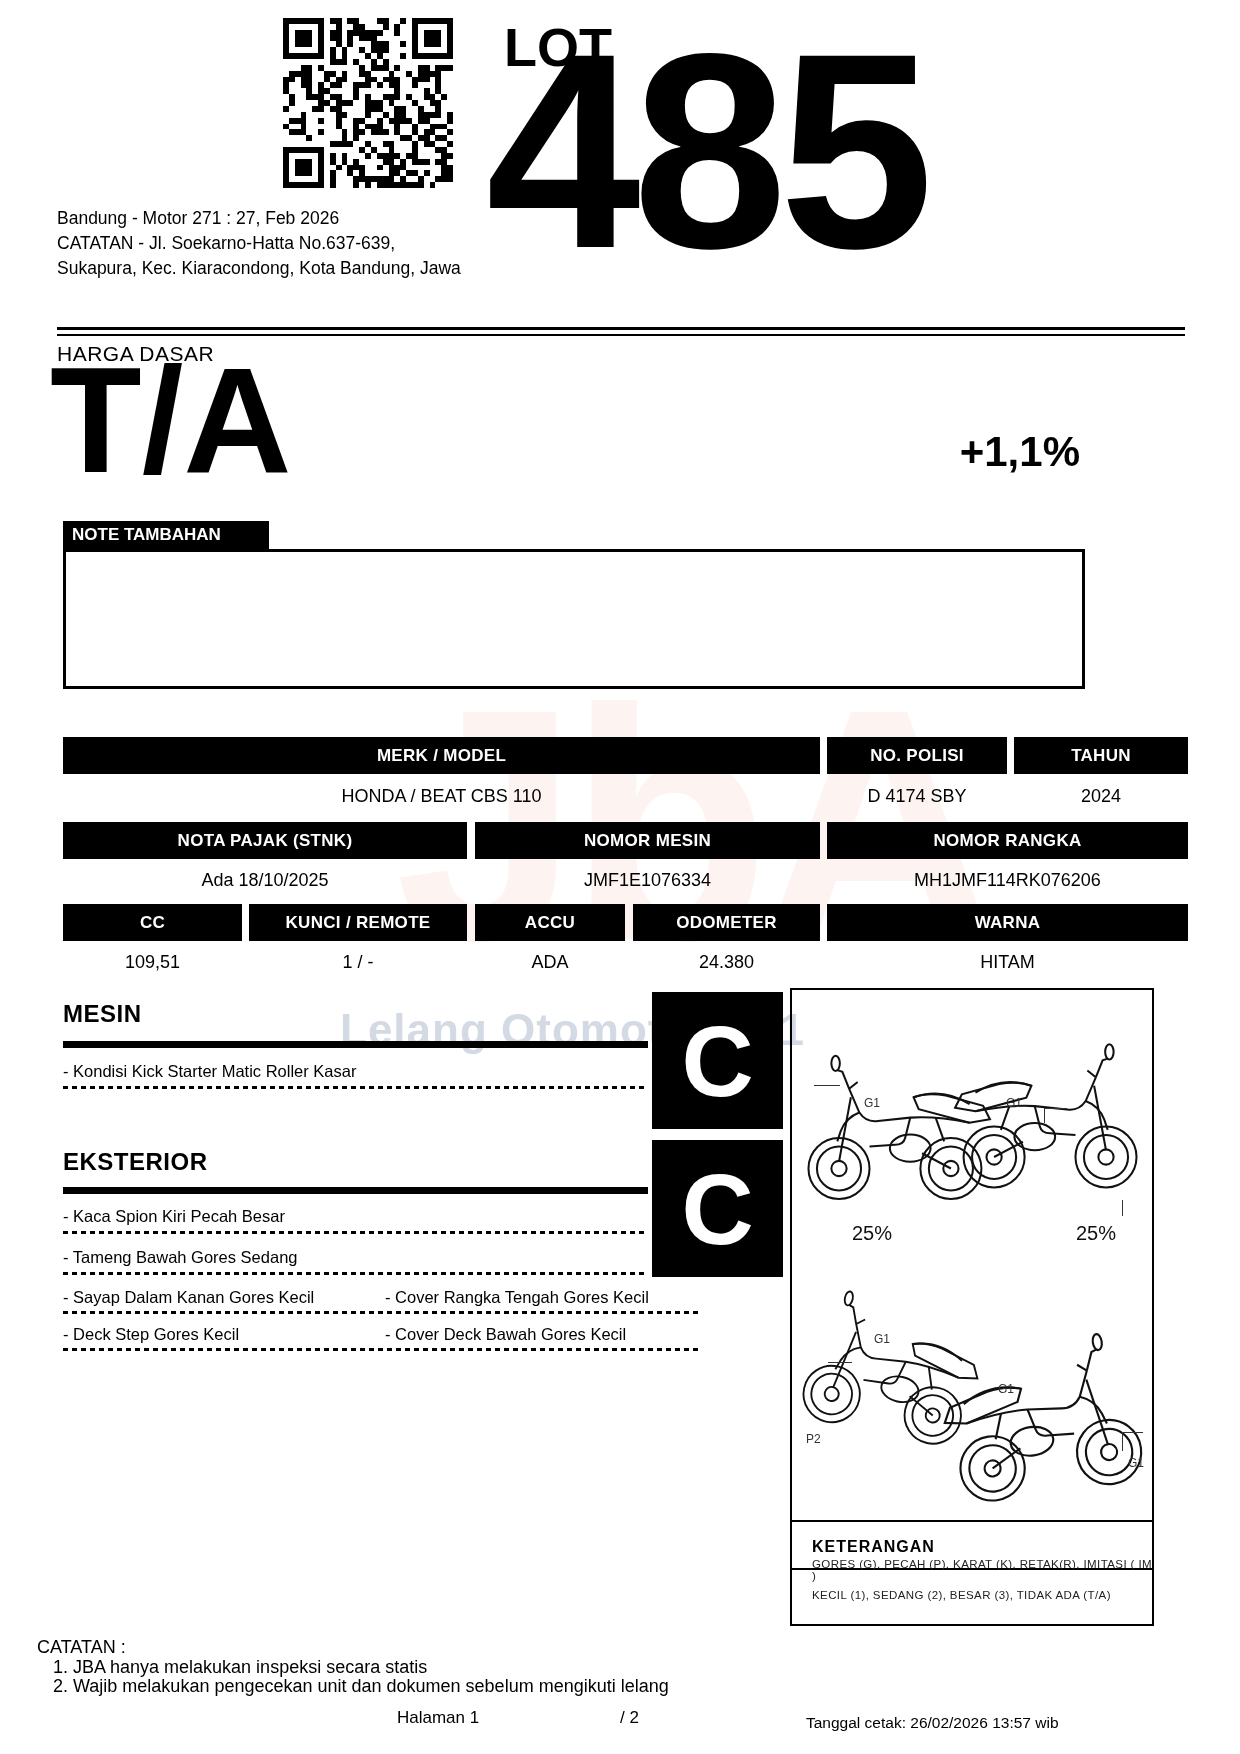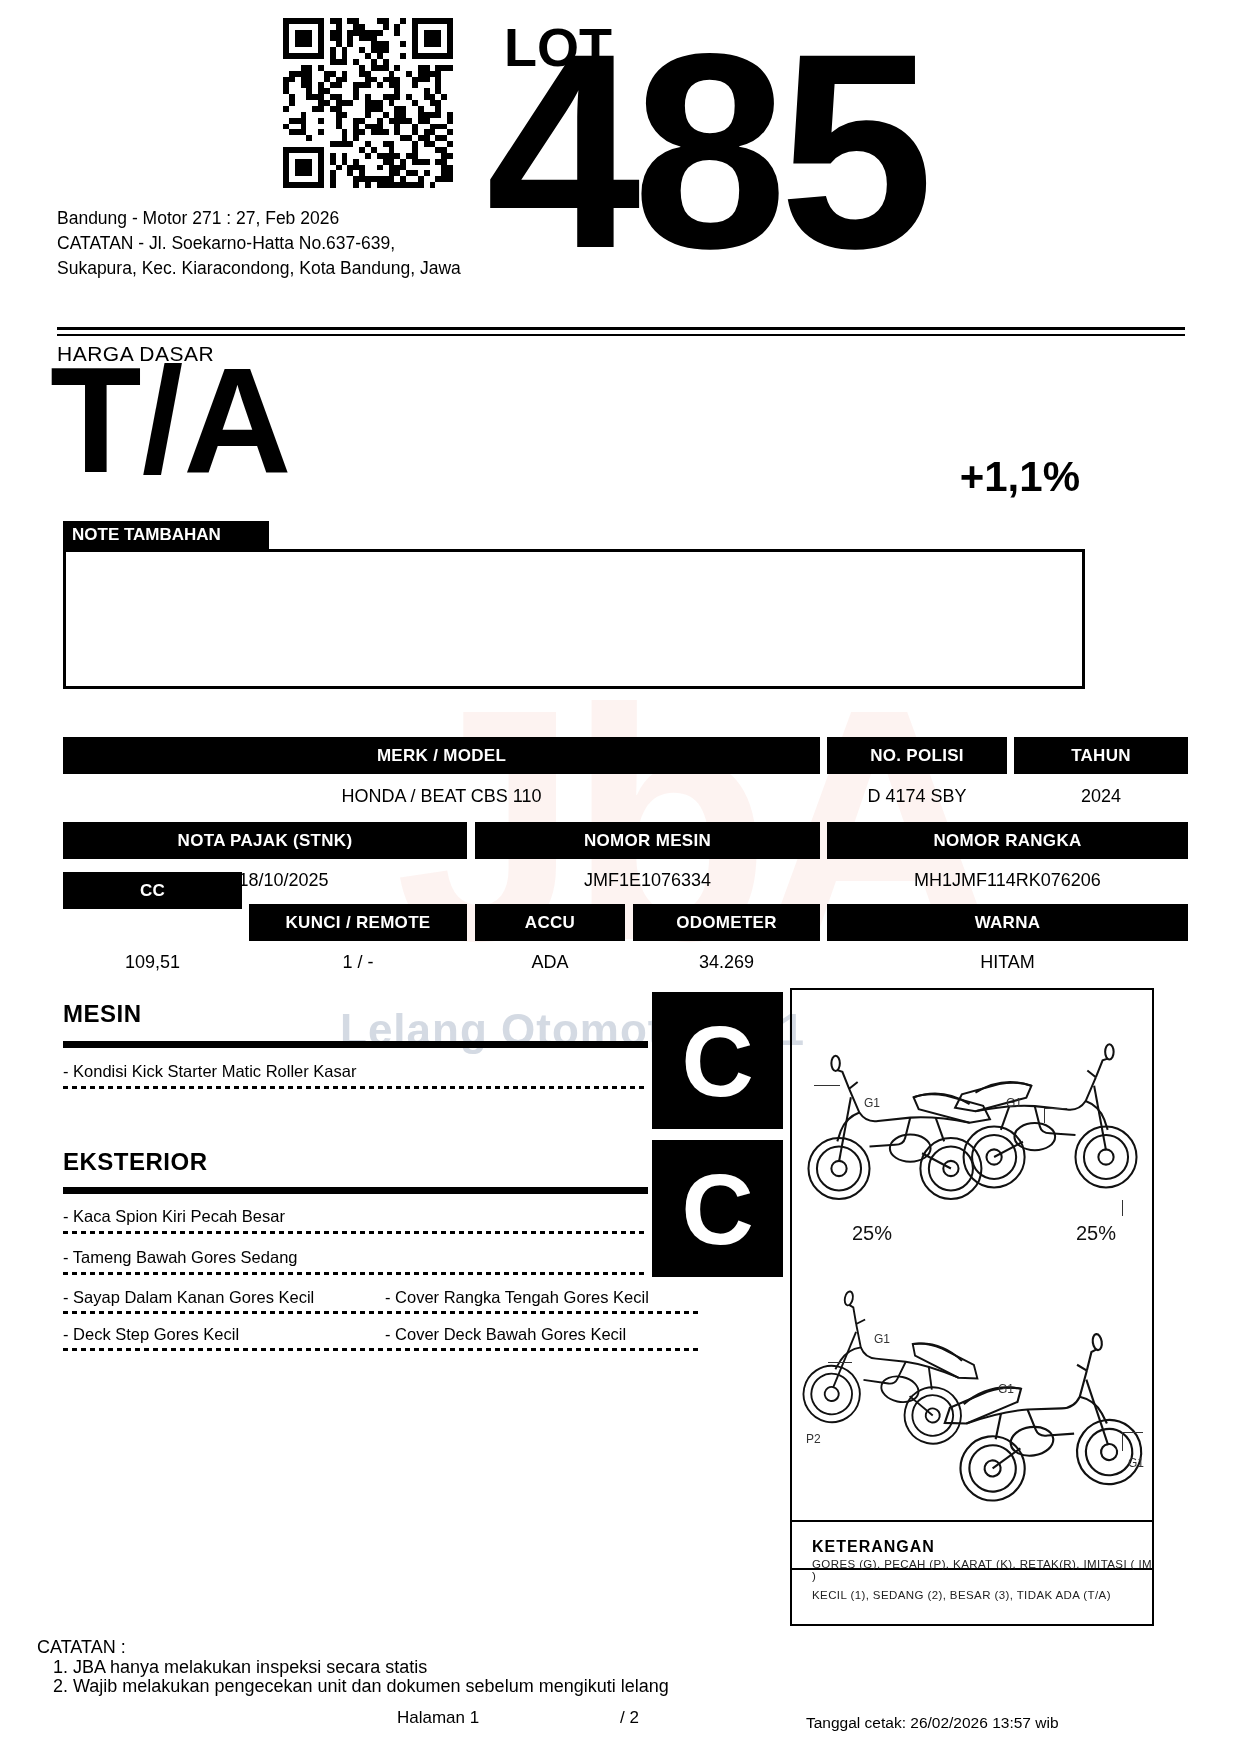--- a/index.html
+++ b/index.html
@@ -369,50 +369,50 @@
   <div class="abs addr" style="left:57px;top:206px;width:480px;">
     <div>Bandung - Motor 271 : 27, Feb 2026</div>
     <div>CATATAN - Jl. Soekarno-Hatta No.637-639,</div>
     <div>Sukapura, Kec. Kiaracondong, Kota Bandung, Jawa</div>
   </div>
 
   <div class="abs dbl-rule" style="left:57px;top:327px;width:1128px;"></div>
 
   <div class="abs harga-label" style="left:57px;top:342px;">HARGA DASAR</div>
   <div class="abs harga-value" style="left:50px;top:345px;">T/A</div>
-  <div class="abs pct" style="left:940px;top:453px;width:140px;">+1,1%</div>
+  <div class="abs pct" style="left:940px;top:428px;width:140px;">+1,1%</div>
 
   <div class="abs note-label" style="left:63px;top:521px;width:197px;height:28px;">NOTE TAMBAHAN</div>
   <div class="abs note-box" style="left:63px;top:549px;width:1016px;height:134px;">
     <div></div>
   </div>
 
   <div class="abs bar" style="left:63px;top:737px;width:757px;height:37px;">MERK / MODEL</div>
   <div class="abs bar" style="left:827px;top:737px;width:180px;height:37px;">NO. POLISI</div>
   <div class="abs bar" style="left:1014px;top:737px;width:174px;height:37px;">TAHUN</div>
   <div class="abs val" style="left:63px;top:778px;width:757px;height:36px;">HONDA / BEAT CBS 110</div>
   <div class="abs val" style="left:827px;top:778px;width:180px;height:36px;">D 4174 SBY</div>
   <div class="abs val" style="left:1014px;top:778px;width:174px;height:36px;">2024</div>
 
   <div class="abs bar" style="left:63px;top:822px;width:404px;height:37px;">NOTA PAJAK (STNK)</div>
   <div class="abs bar" style="left:475px;top:822px;width:345px;height:37px;">NOMOR MESIN</div>
   <div class="abs bar" style="left:827px;top:822px;width:361px;height:37px;">NOMOR RANGKA</div>
   <div class="abs val" style="left:63px;top:862px;width:404px;height:36px;">Ada 18/10/2025</div>
   <div class="abs val" style="left:475px;top:862px;width:345px;height:36px;">JMF1E1076334</div>
   <div class="abs val" style="left:827px;top:862px;width:361px;height:36px;">MH1JMF114RK076206</div>
 
-  <div class="abs bar" style="left:63px;top:872px;width:179px;height:37px;text-align:center;">CC</div>
+  <div class="abs bar" style="left:63px;top:904px;width:179px;height:37px;text-align:center;">CC</div>
   <div class="abs bar" style="left:249px;top:904px;width:218px;height:37px;">KUNCI / REMOTE</div>
   <div class="abs bar" style="left:475px;top:904px;width:150px;height:37px;">ACCU</div>
   <div class="abs bar" style="left:633px;top:904px;width:187px;height:37px;">ODOMETER</div>
   <div class="abs bar" style="left:827px;top:904px;width:361px;height:37px;">WARNA</div>
   <div class="abs val" style="left:63px;top:944px;width:179px;height:36px;">109,51</div>
   <div class="abs val" style="left:249px;top:944px;width:218px;height:36px;">1 / -</div>
   <div class="abs val" style="left:475px;top:944px;width:150px;height:36px;">ADA</div>
-  <div class="abs val" style="left:633px;top:944px;width:187px;height:36px;">34.269</div>
+  <div class="abs val" style="left:633px;top:944px;width:187px;height:36px;">24.380</div>
   <div class="abs val" style="left:827px;top:944px;width:361px;height:36px;">HITAM</div>
 
   <div class="abs sec-title" style="left:63px;top:1000px;">MESIN</div>
   <div class="abs sec-rule" style="left:63px;top:1041px;width:585px;"></div>
   <div class="abs item" style="left:63px;top:1062px;">- Kondisi Kick Starter Matic Roller Kasar</div>
   <div class="abs dotline" style="left:63px;top:1086px;width:585px;"></div>
   <div class="abs grade-box" style="left:652px;top:992px;width:131px;height:137px;">
       <span>C</span>
     </div>
 

